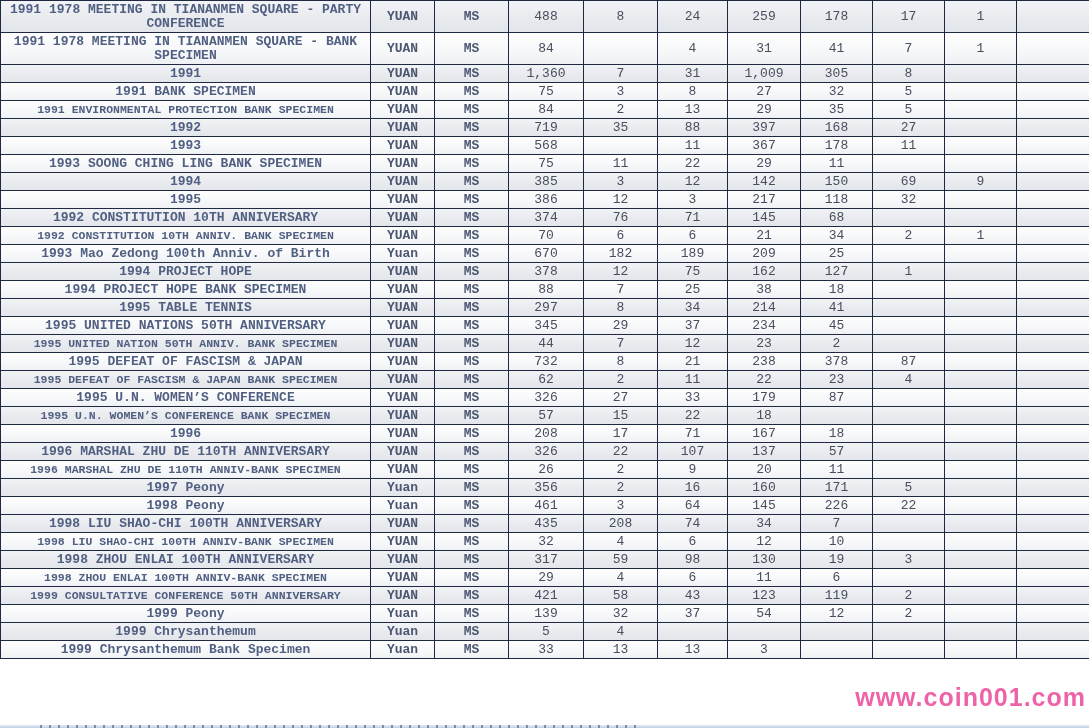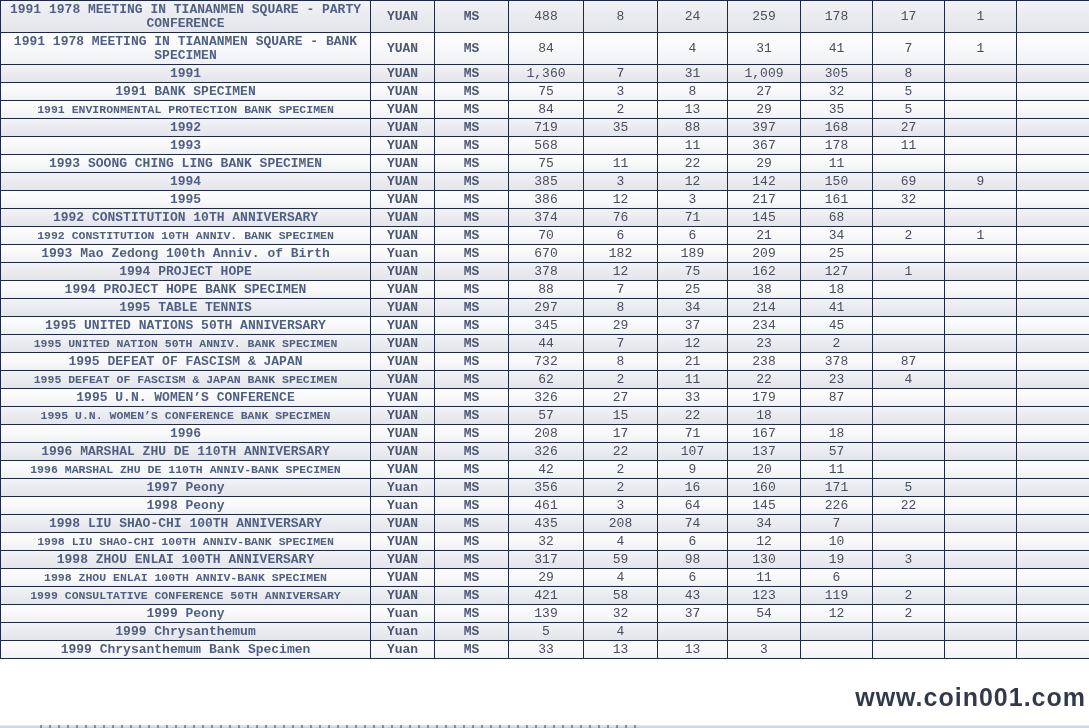--- a/index.html
+++ b/index.html
@@ -196,21 +196,21 @@
           <td class="val"></td>
         </tr>
         <tr class="white">
           <td class="desc">1995</td>
           <td class="denom">YUAN</td>
           <td class="grade">MS</td>
           <td class="val">386</td>
           <td class="val">12</td>
           <td class="val">3</td>
           <td class="val">217</td>
-          <td class="val">161</td>
+          <td class="val">118</td>
           <td class="val">32</td>
           <td class="val"></td>
           <td class="val"></td>
         </tr>
         <tr class="gray">
           <td class="desc">1992 CONSTITUTION 10TH ANNIVERSARY</td>
           <td class="denom">YUAN</td>
           <td class="grade">MS</td>
           <td class="val">374</td>
           <td class="val">76</td>
@@ -387,21 +387,21 @@
           <td class="val">137</td>
           <td class="val">57</td>
           <td class="val"></td>
           <td class="val"></td>
           <td class="val"></td>
         </tr>
         <tr class="white small">
           <td class="desc">1996 MARSHAL ZHU DE 110TH ANNIV-BANK SPECIMEN</td>
           <td class="denom">YUAN</td>
           <td class="grade">MS</td>
-          <td class="val">42</td>
+          <td class="val">26</td>
           <td class="val">2</td>
           <td class="val">9</td>
           <td class="val">20</td>
           <td class="val">11</td>
           <td class="val"></td>
           <td class="val"></td>
           <td class="val"></td>
         </tr>
         <tr class="gray">
           <td class="desc">1997 Peony</td>
@@ -533,15 +533,15 @@
           <td class="val"></td>
           <td class="val"></td>
         </tr>
       </tbody>
   </table>
 
   <div class="partial-row">
     <div class="clipped-ticks"></div>
   </div>
 
-  <div class="watermark" style="color: #0f172a;">www.coin001.com</div>
+  <div class="watermark" style="color: #ec4899;">www.coin001.com</div>
 
 </div>
 
 </body></html>

